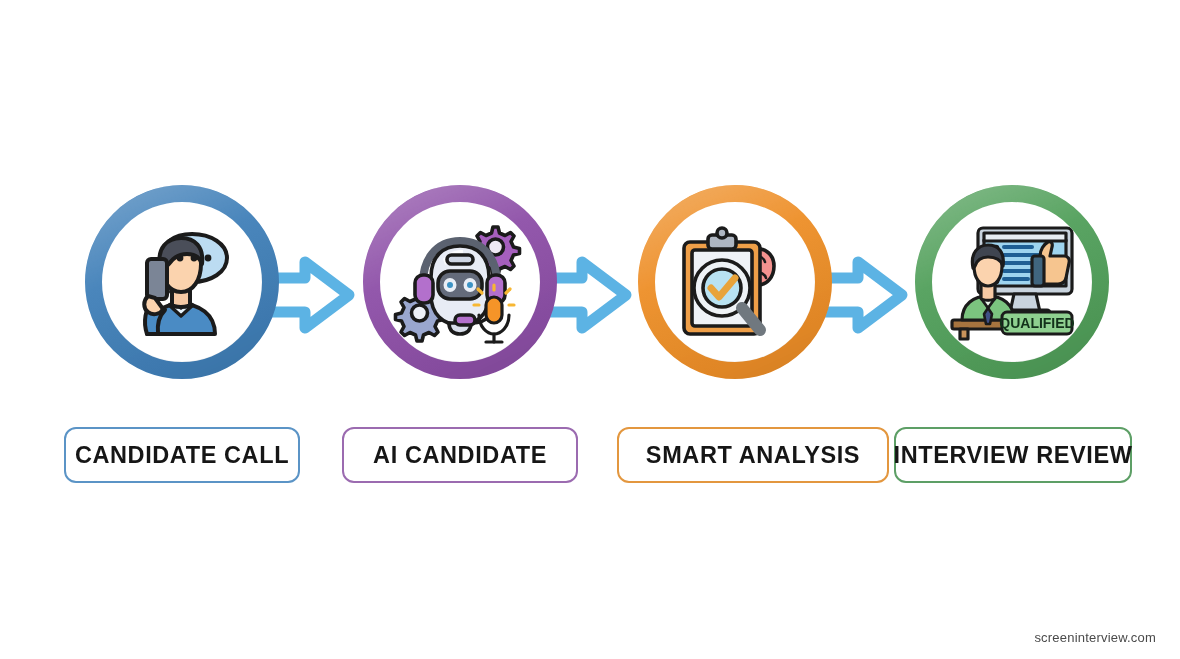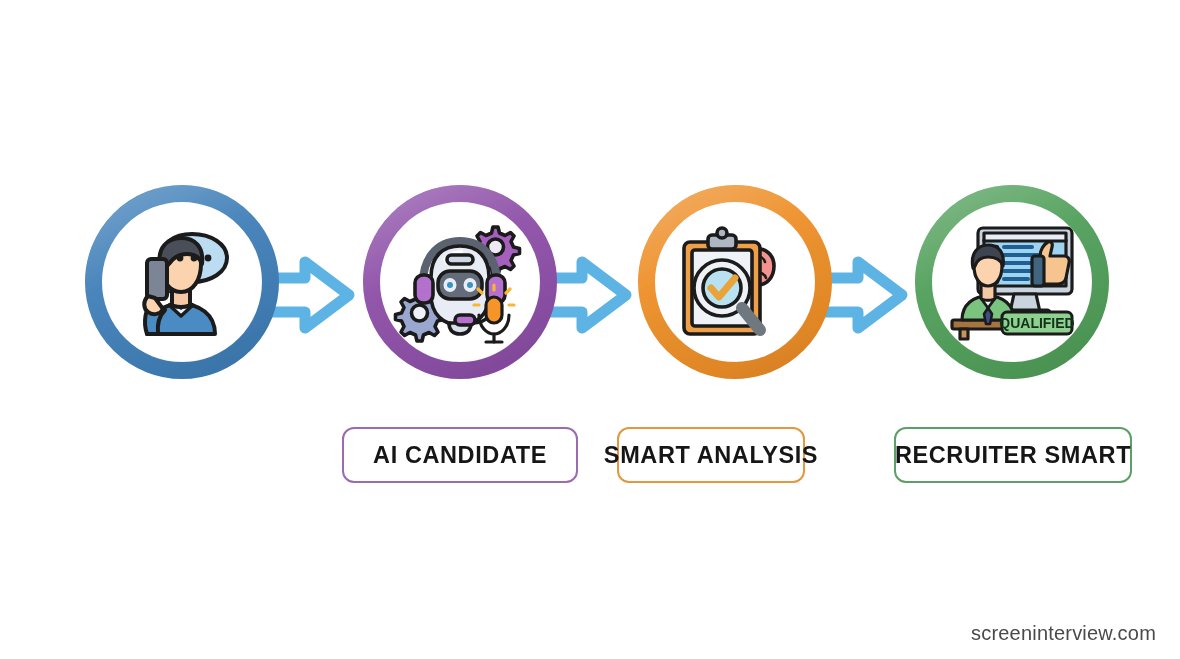--- a/index.html
+++ b/index.html
@@ -100,30 +100,30 @@
   .label-pill span {
     font-family: "Liberation Sans", sans-serif;
     font-weight: bold;
     font-size: 23.5px;
     letter-spacing: 0.6px;
     color: #161616;
     white-space: nowrap;
   }
   .pill-1 { left: 56px;  width: 236px; }
   .pill-2 { left: 334px; width: 236px; }
-  .pill-3 { left: 609px; width: 188px; }
+  .pill-3 { left: 609px; width: 272px; }
   .pill-4 { left: 886px; width: 238px; }
 
   
   .watermark {
     position: absolute;
     right: 32px;
     bottom: 14px;
     font-family: "Liberation Sans", sans-serif;
-    font-size: 20px;
+    font-size: 13px;
     color: #4a4a4a;
     letter-spacing: 0.2px;
     z-index: 4;
   }
 </style>
 </head>
 <body>
 
 <div class="stage">
 
@@ -334,25 +334,28 @@
 
           <g stroke="#1b1b1b" stroke-width="3" stroke-linejoin="round">
             <rect x="58" y="92" width="70" height="22" rx="5" fill="#8ed08f"></rect>
           </g>
           <text x="93" y="108" text-anchor="middle" font-family="Liberation Sans, sans-serif" font-size="14" font-weight="bold" fill="#13321a">QUALIFIED</text>
         </svg>
       </div>
     </div>
   </div>
 
+  <div class="label-pill pill-1" style="border-color:#5b94c6">
+    <span>CANDIDATE CALL</span>
+  </div>
   <div class="label-pill pill-2" style="border-color:#9b6bb0">
     <span>AI CANDIDATE</span>
   </div>
   <div class="label-pill pill-3" style="border-color:#e3973f">
     <span>SMART ANALYSIS</span>
   </div>
   <div class="label-pill pill-4" style="border-color:#5d9f66">
-    <span>RECRUITER SMART</span>
+    <span>INTERVIEW REVIEW</span>
   </div>
 
   <div class="watermark">screeninterview.com</div>
 
 </div>
 
 </body></html>

